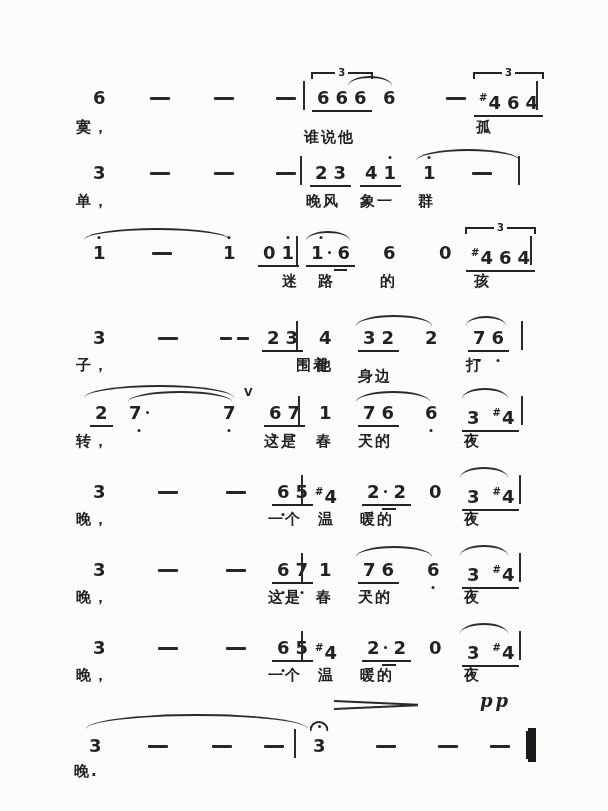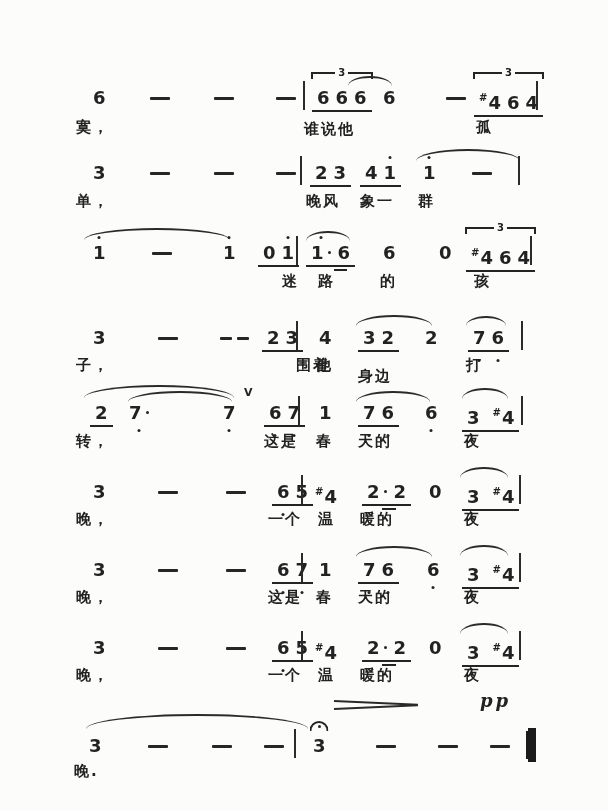--- a/index.html
+++ b/index.html
@@ -67,21 +67,21 @@
     <div class="tok" style="left: 380px; top: 88px;"><span class="ch"><span>6</span></span></div>
     <div class="dash" style="left: 446px; top: 97px;"></div>
     <div class="tok ul" style="left: 474px; top: 88px;"><span class="trip">
         <i class="l"></i>
         <b>3</b>
         <i class="r"></i>
       </span><span class="ch"><span class="sh">#</span><span>4</span></span><span class="ch"><span>6</span></span><span class="ch"><span>4</span></span></div>
     <div class="bar" style="left: 536px; top: 81px;"></div>
     <div class="arc" style="left: 348px; top: 76px; width: 44px; height: 8px;"></div>
     <div class="lyr" style="left: 76px; top: 118px;">寞，</div>
-    <div class="lyr" style="left: 304px; top: 120px;">谁说他</div>
+    <div class="lyr" style="left: 304px; top: 128px;">谁说他</div>
     <div class="lyr" style="left: 476px; top: 118px;">孤</div>
     <div class="tok" style="left: 90px; top: 163px;"><span class="ch"><span>3</span></span></div>
     <div class="dash" style="left: 150px; top: 172px;"></div>
     <div class="dash" style="left: 214px; top: 172px;"></div>
     <div class="dash" style="left: 276px; top: 172px;"></div>
     <div class="bar" style="left: 300px; top: 156px;"></div>
     <div class="tok ul" style="left: 310px; top: 163px;"><span class="ch"><span>2</span></span><span class="ch"><span>3</span></span></div>
     <div class="tok ul" style="left: 360px; top: 163px;"><span class="ch"><span>4</span></span><span class="ch"><span>1</span><i class="da"></i></span></div>
     <div class="tok" style="left: 420px; top: 163px;"><span class="ch"><span>1</span><i class="da"></i></span></div>
     <div class="dash" style="left: 472px; top: 172px;"></div>

